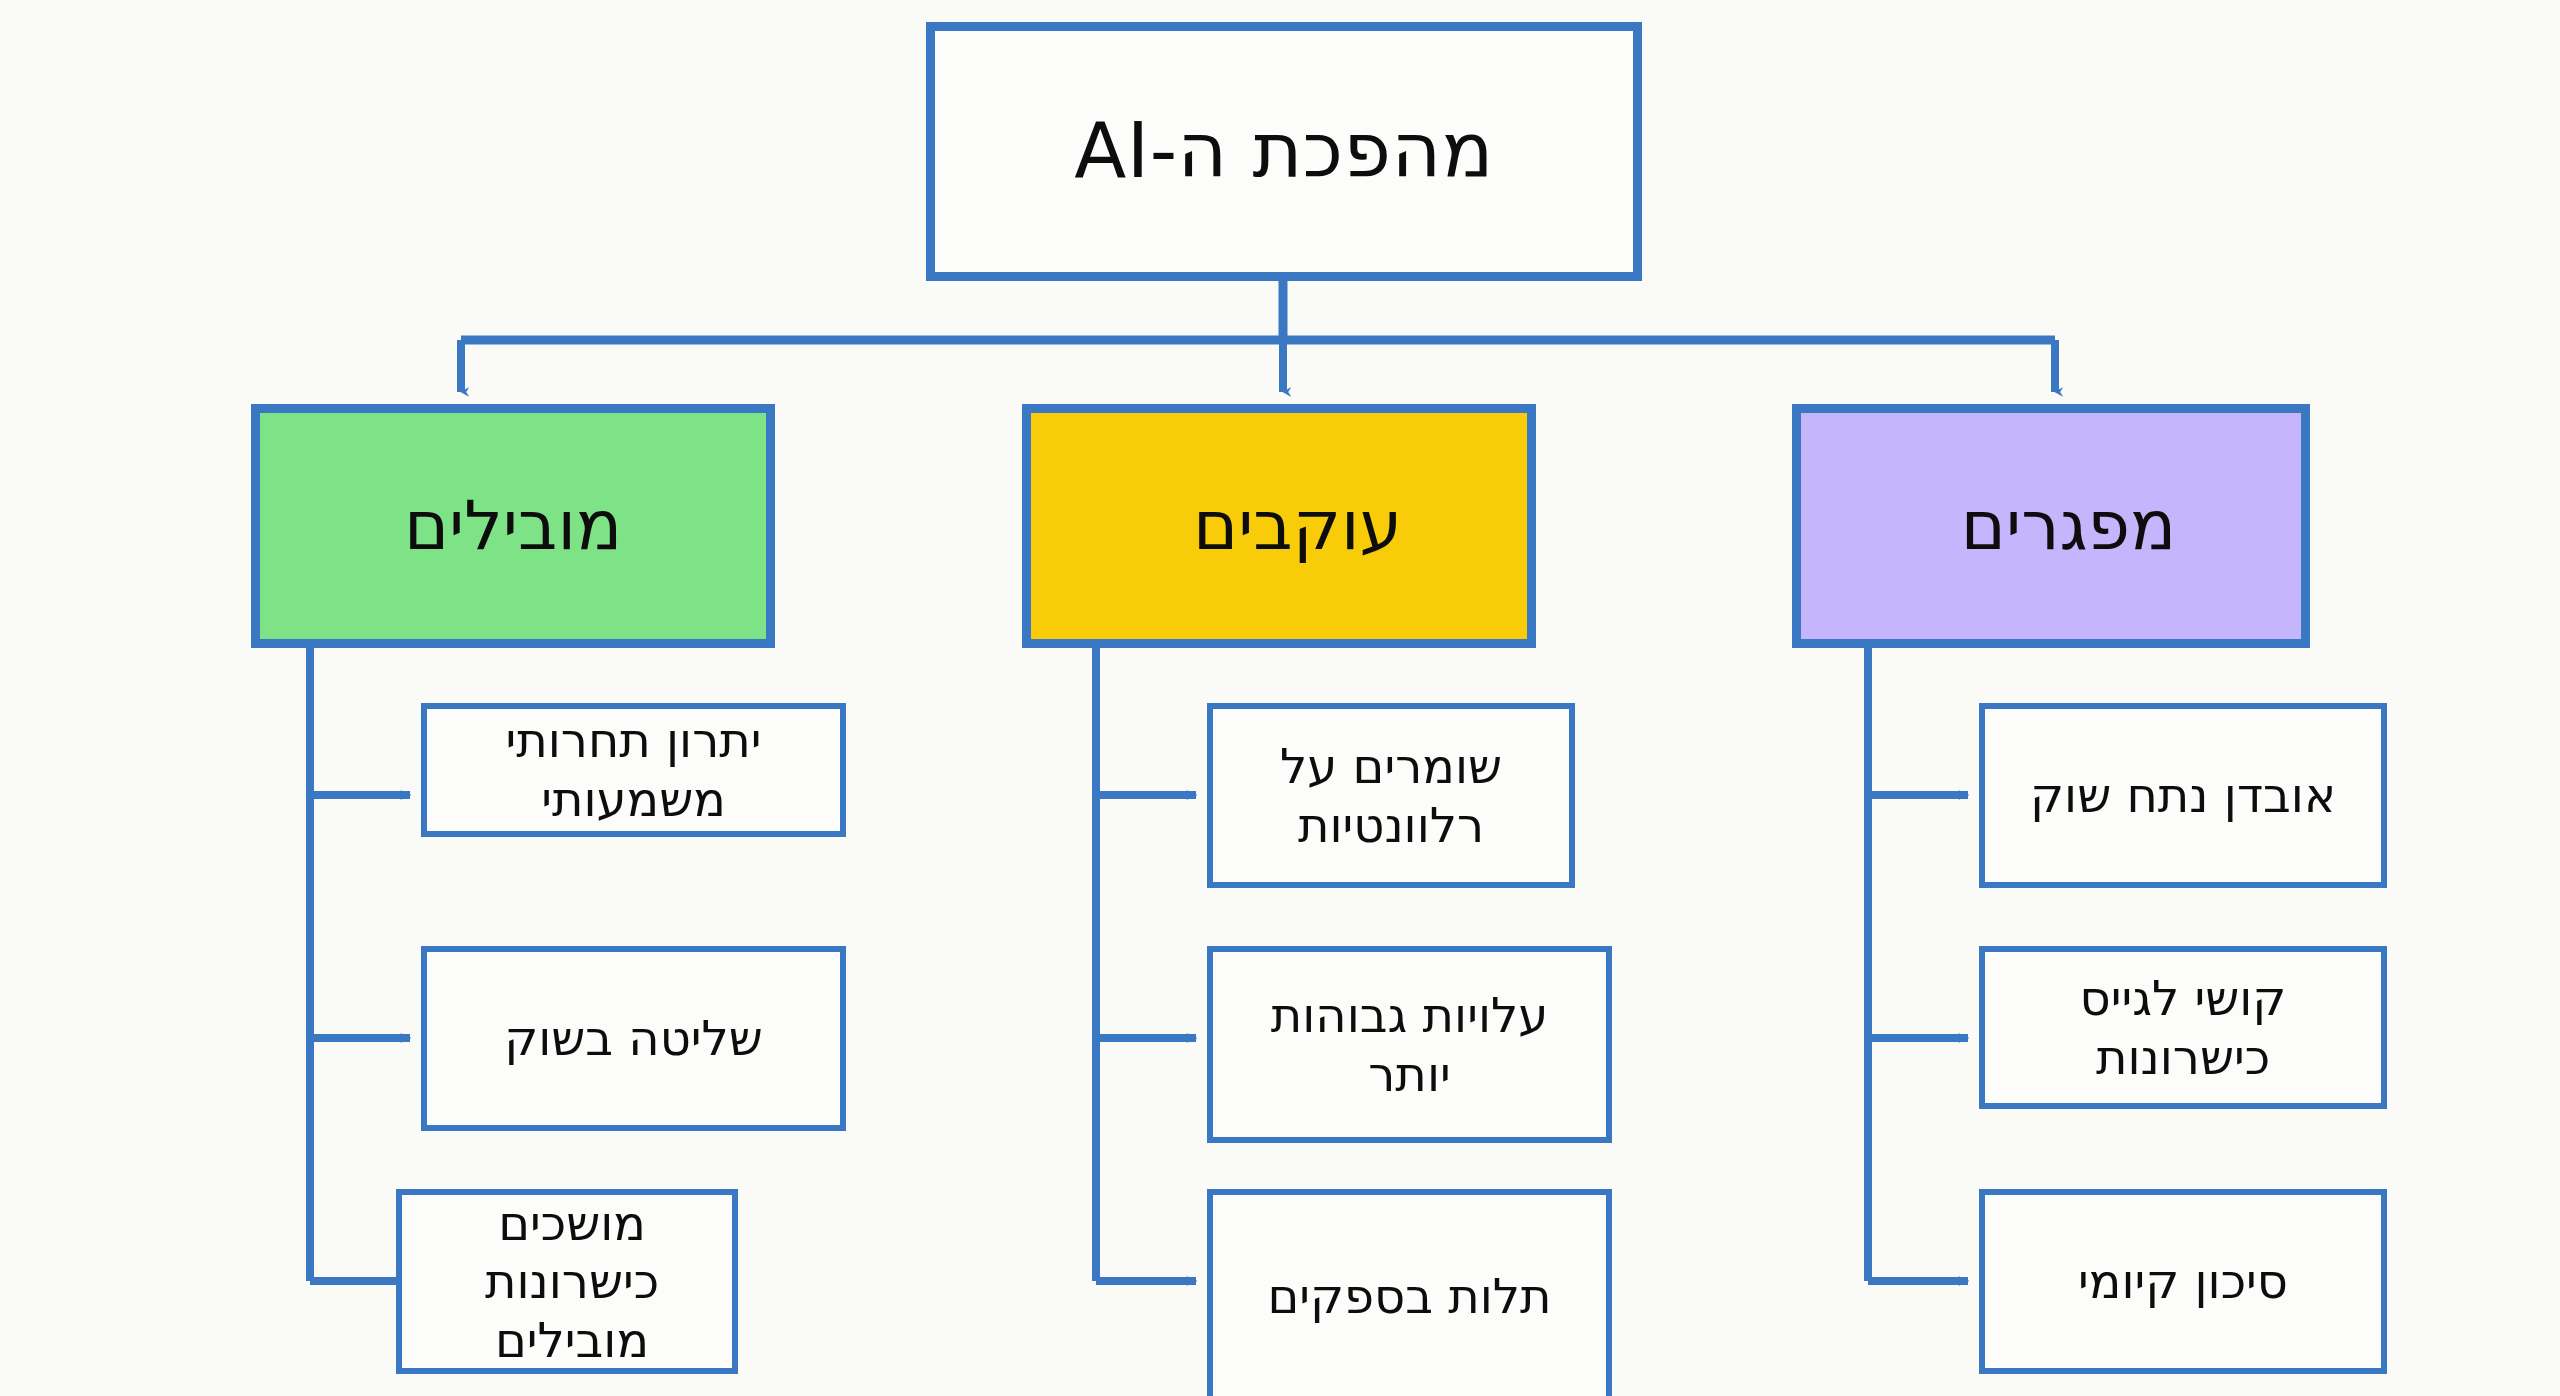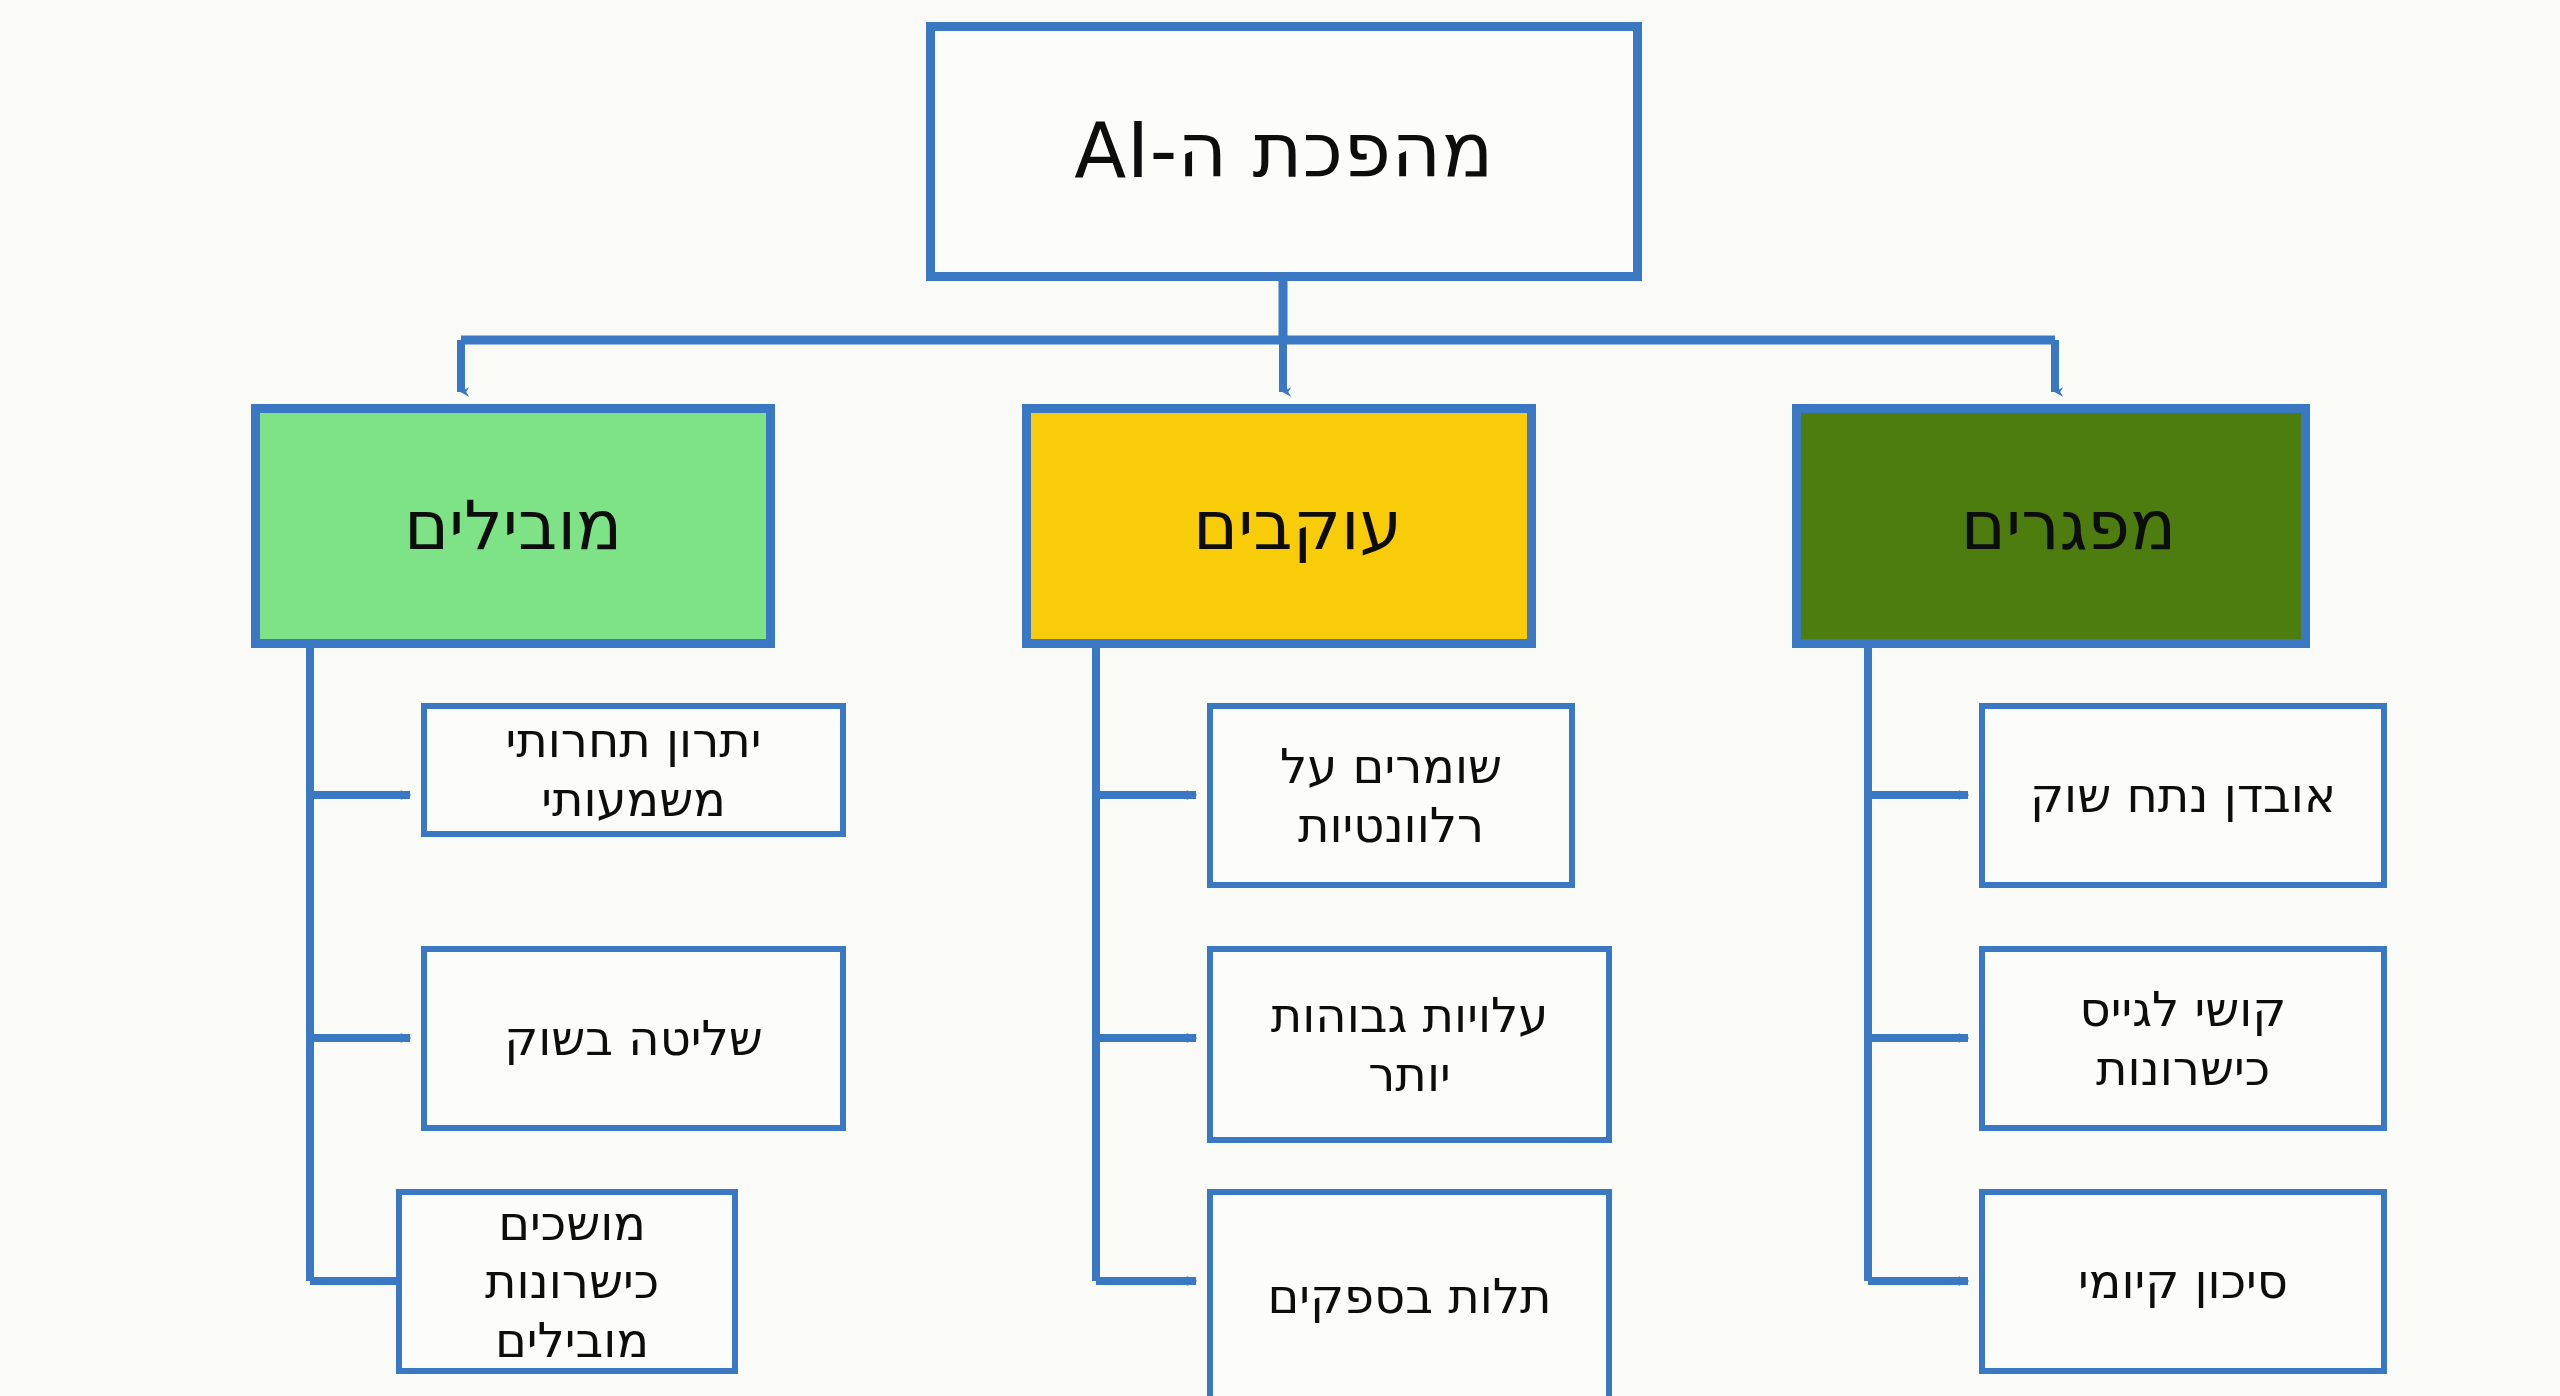--- a/index.html
+++ b/index.html
@@ -40,21 +40,21 @@
     background: #fcfcfa;
     font-size: 76px;
     letter-spacing: 0.5px;
   }
   .node-cat {
     border: 9px solid #3b78c3;
     font-size: 68px;
   }
   .cat-leaders  { background: #7ee386; }
   .cat-follow   { background: #f8cc08; }
-  .cat-laggard  { background: #4d7c0f; padding-left: 35px; }
+  .cat-laggard  { background: #c4b5fd; padding-left: 35px; }
   .node-leaf {
     border: 6px solid #3b78c3;
     background: #fcfcfa;
     font-size: 48px;
     padding: 0 14px;
   }
 </style>
 </head>
 <body>
 
@@ -114,17 +114,17 @@
   <div class="node node-leaf" style="left:396px; top:1189px; width:342px; height:185px;padding-left:24px;">מושכים כישרונות
 מובילים</div>
 
   <div class="node node-leaf" style="left:1207px; top:703px; width:368px; height:185px;">שומרים על
 רלוונטיות</div>
   <div class="node node-leaf" style="left:1207px; top:946px; width:405px; height:197px;">עלויות גבוהות
 יותר</div>
   <div class="node node-leaf" style="left:1207px; top:1189px; width:405px; height:214px;">תלות בספקים</div>
 
   <div class="node node-leaf" style="left:1979px; top:703px; width:408px; height:185px;">אובדן נתח שוק</div>
-  <div class="node node-leaf" style="left:1979px; top:946px; width:408px; height:185px;">קושי לגייס
+  <div class="node node-leaf" style="left:1979px; top:946px; width:408px; height:163px;">קושי לגייס
 כישרונות</div>
   <div class="node node-leaf" style="left:1979px; top:1189px; width:408px; height:185px;">סיכון קיומי</div>
 
 </div>
 
 </body></html>

